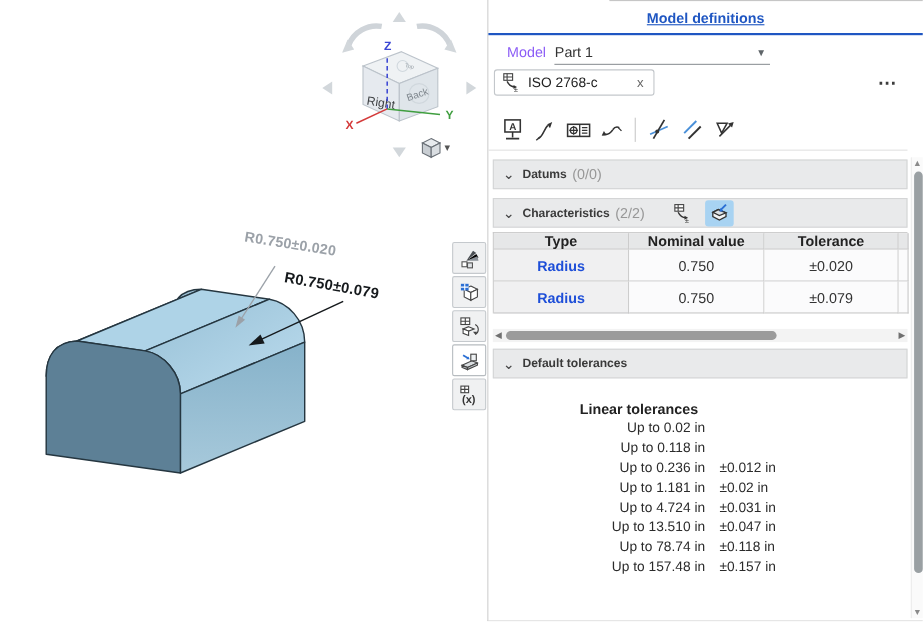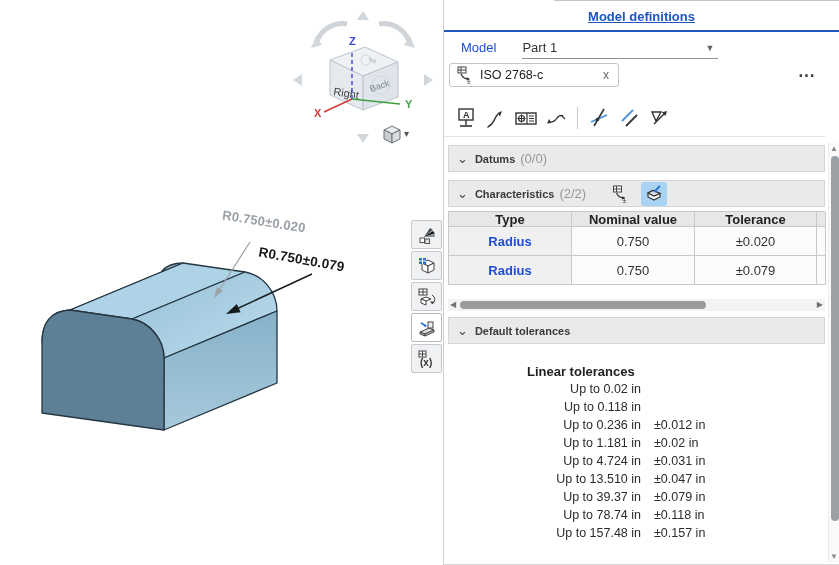--- a/index.html
+++ b/index.html
@@ -21,26 +21,26 @@
               border-radius:2px; display:flex; align-items:center; justify-content:center; cursor:pointer; }
   .side-tab.selected { background:#ffffff; border-color:#b7bcc0; }
 
   
   .panel { position:absolute; left:443px; top:0; width:396px; height:565px; background:#fff;
            border-left:1px solid #cfcfcf; border-bottom:1px solid #d6d6d6; font-size:13px; }
   .panel-topline { position:absolute; left:110px; top:0; right:0; border-top:1px solid #c6c6c6; }
   .panel-title { padding-top:9px; padding-bottom:6px; text-align:center; font-weight:700; font-size:13px;
                  color:#1f56c2; border-bottom:2px solid #1f56c2;text-decoration:underline; }
   .model-row { position:absolute; left:17px; top:40px; display:flex; align-items:flex-start; }
-  .model-label { margin-right:26px; color:#1d4ed8; }
+  .model-label { margin-right:8px; color:#8b5cf6; }
   .dropdown { width:196px; display:flex; justify-content:space-between; align-items:center;
               border-bottom:1px solid #8f9498; padding-bottom:3px; cursor:pointer; }
   .dropdown .caret { font-size:9px; color:#5f6569; margin-right:4px; }
   .chip-row { position:absolute; left:5px; top:63px; right:15px; display:flex; align-items:center; justify-content:space-between; }
-  .chip { display:inline-flex; align-items:center; height:24px; width:170px; background:#fff;
+  .chip { display:inline-flex; align-items:center; height:24px; width:146px; background:#fff;
           border:1px solid #c3c7cb; border-radius:3px; padding:0 7px; }
   .chip .chip-label { font-size:12.5px; color:#222; margin-left:6px; flex:1; }
   .chip .chip-close { font-size:12px; color:#666; cursor:pointer; padding:0 2px; }
   .ellipsis { font-size:17px; font-weight:700; color:#3c3c3c; letter-spacing:1px; cursor:pointer; margin-right:8px; }
 
   .gdt-toolbar { position:absolute; left:0; top:100px; right:14px; height:37px; display:flex; align-items:center;
                  border-bottom:1px solid #e2e2e2; padding-left:7px; }
   .tool-btn { width:30px; height:30px; display:flex; align-items:center; justify-content:center; cursor:pointer; border-radius:2px; }
   .tool-sep { width:1px; height:22px; background:#c9c9c9; margin:0 6px; }
 
@@ -383,24 +383,20 @@
         <div class="tol-row">
           <span class="rng">Up to 4.724 in</span>
           <span class="tol">±0.031 in</span>
         </div>
 
         <div class="tol-row">
           <span class="rng">Up to 13.510 in</span>
           <span class="tol">±0.047 in</span>
         </div>
 
-        <div class="tol-row">
-          <span class="rng">Up to 39.37 in</span>
-          <span class="tol">±0.079 in</span>
-        </div>
 
         <div class="tol-row">
           <span class="rng">Up to 78.74 in</span>
           <span class="tol">±0.118 in</span>
         </div>
 
         <div class="tol-row">
           <span class="rng">Up to 157.48 in</span>
           <span class="tol">±0.157 in</span>
         </div>

